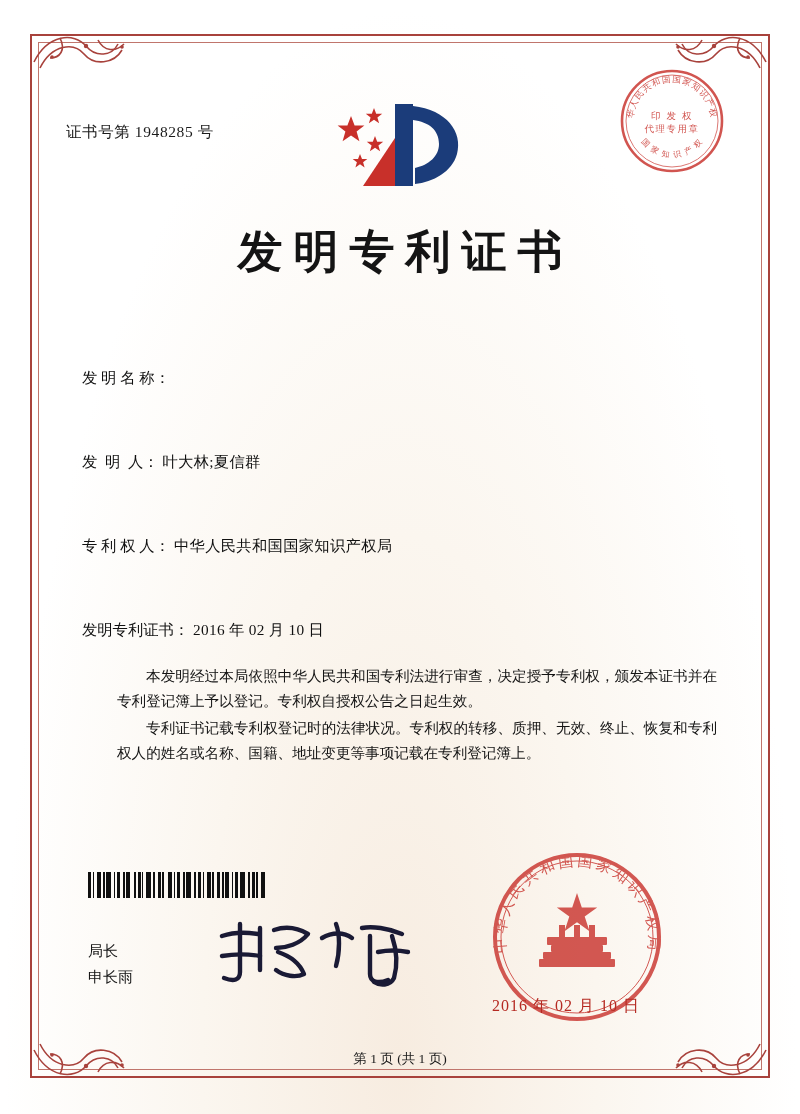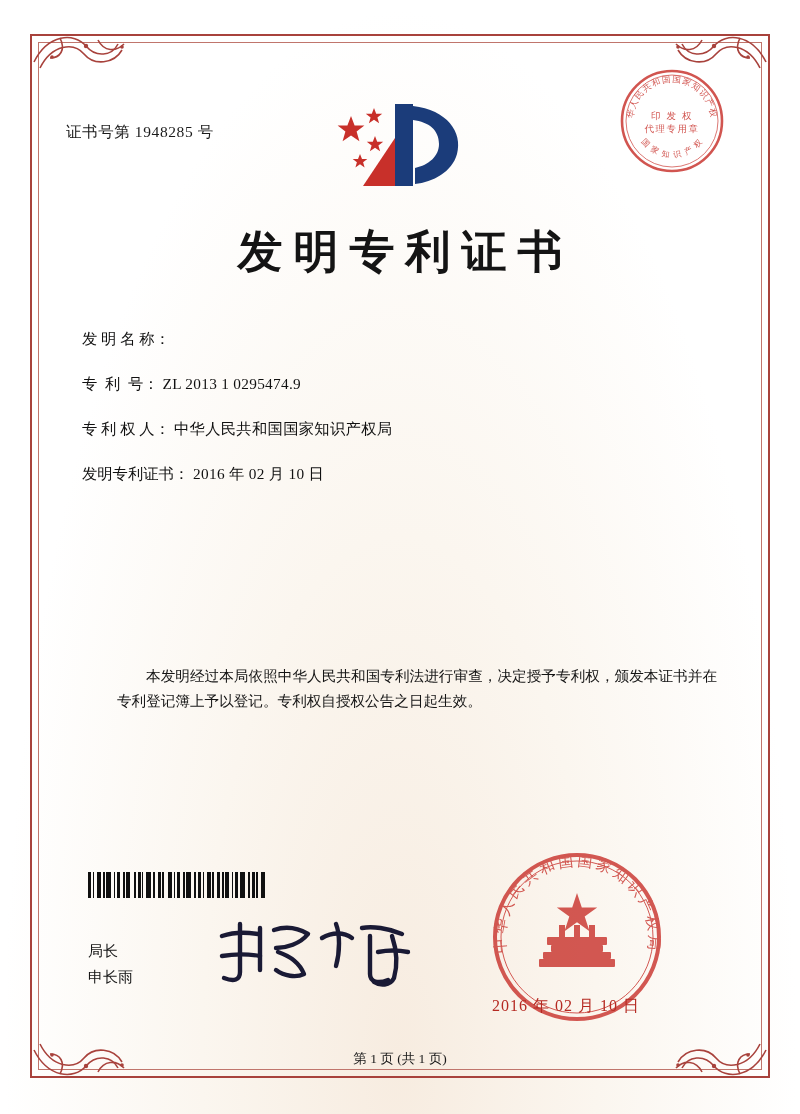--- a/index.html
+++ b/index.html
@@ -112,20 +112,21 @@
     display: flex;
     align-items: baseline;
     margin-bottom: 26.5px;
     font-size: 15.3px;
     line-height: 1.2;
   }
   .field-label {
     white-space: pre;
     color: #111;
     flex: 0 0 auto;
+    margin-top: 39px;
   }
   .field-value {
     margin-left: 4px;
     color: #111;
     letter-spacing: 0.3px;
   }
 
   
   .body-text {
     position: absolute;
@@ -300,35 +301,36 @@
     </svg>
   </div>
 
   <div class="cert-title">发明专利证书</div>
 
   <div class="fields">
     <div class="field-row">
       <span class="field-label">发 明 名 称：</span>
     </div>
     <div class="field-row">
-      <span class="field-label">专  利  号：</span>
-      <span class="field-value">ZL 2013 1 0295474.9</span>
+      <span class="field-label">发  明  人：</span>
+      <span class="field-value">叶大林;夏信群</span>
     </div>
     <div class="field-row">
       <span class="field-label">专 利 权 人：</span>
       <span class="field-value">中华人民共和国国家知识产权局</span>
     </div>
     <div class="field-row">
       <span class="field-label">发明专利证书：</span>
       <span class="field-value">2016 年 02 月 10 日</span>
     </div>
   </div>
 
   <div class="body-text">
     <p>本发明经过本局依照中华人民共和国专利法进行审查，决定授予专利权，颁发本证书并在专利登记簿上予以登记。专利权自授权公告之日起生效。</p>
+    <p>专利证书记载专利权登记时的法律状况。专利权的转移、质押、无效、终止、恢复和专利权人的姓名或名称、国籍、地址变更等事项记载在专利登记簿上。</p>
   </div>
 
   <div class="barcode">
     <i style="width:3px"></i>
       <i style="width:2px;background:transparent"></i>
     <i style="width:1px"></i>
       <i style="width:3px;background:transparent"></i>
     <i style="width:4px"></i>
       <i style="width:2px;background:transparent"></i>
     <i style="width:2px"></i>

